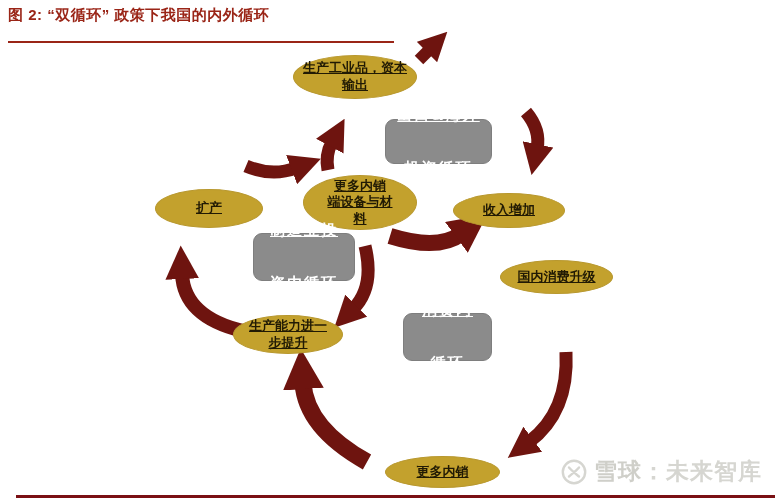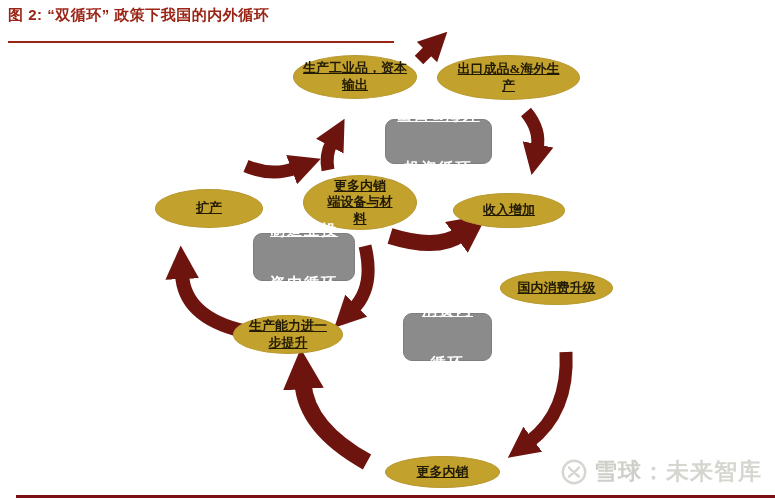--- a/index.html
+++ b/index.html
@@ -57,44 +57,40 @@
     <span class="wm-text">
       <span class="wm-brand">雪球</span><span>：未来智库</span>
     </span>
   </div>
 
   <div class="bottom-rule"></div>
 <div class="node ellipse" style="left: 293px; top: 55px; width: 124px; height: 44px;">
       <div class="ln">生产工业品，资本</div>
       <div class="ln">输出</div>
     </div>
-    <div class="node ellipse" style="left: 437px; top: 55px; width: 143px; height: 45px;">
-      <div class="ln">出口成品&amp;海外生</div>
-      <div class="ln">产</div>
-    </div>
     <div class="node box" style="left: 385px; top: 119px; width: 107px; height: 45px;">
       <div class="ln">出口&amp;海外</div>
       <div class="ln">投资循环</div>
     </div>
     <div class="node ellipse" style="left: 155px; top: 189px; width: 108px; height: 39px;">
       <div class="ln">扩产</div>
     </div>
     <div class="node ellipse" style="left: 303px; top: 175px; width: 114px; height: 55px;">
       <div class="ln">更多内销</div>
       <div class="ln">端设备与材</div>
       <div class="ln">料</div>
     </div>
     <div class="node ellipse" style="left: 453px; top: 193px; width: 112px; height: 35px;">
       <div class="ln">收入增加</div>
     </div>
     <div class="node box" style="left: 253px; top: 233px; width: 102px; height: 48px;">
       <div class="ln">制造业投</div>
       <div class="ln">资内循环</div>
     </div>
-    <div class="node ellipse" style="left: 500px; top: 271px; width: 113px; height: 34px;">
+    <div class="node ellipse" style="left: 500px; top: 260px; width: 113px; height: 34px;">
       <div class="ln">国内消费升级</div>
     </div>
     <div class="node box" style="left: 403px; top: 313px; width: 89px; height: 48px;">
       <div class="ln">消费内</div>
       <div class="ln">循环</div>
     </div>
     <div class="node ellipse" style="left: 233px; top: 315px; width: 110px; height: 39px;">
       <div class="ln">生产能力进一</div>
       <div class="ln">步提升</div>
     </div>

